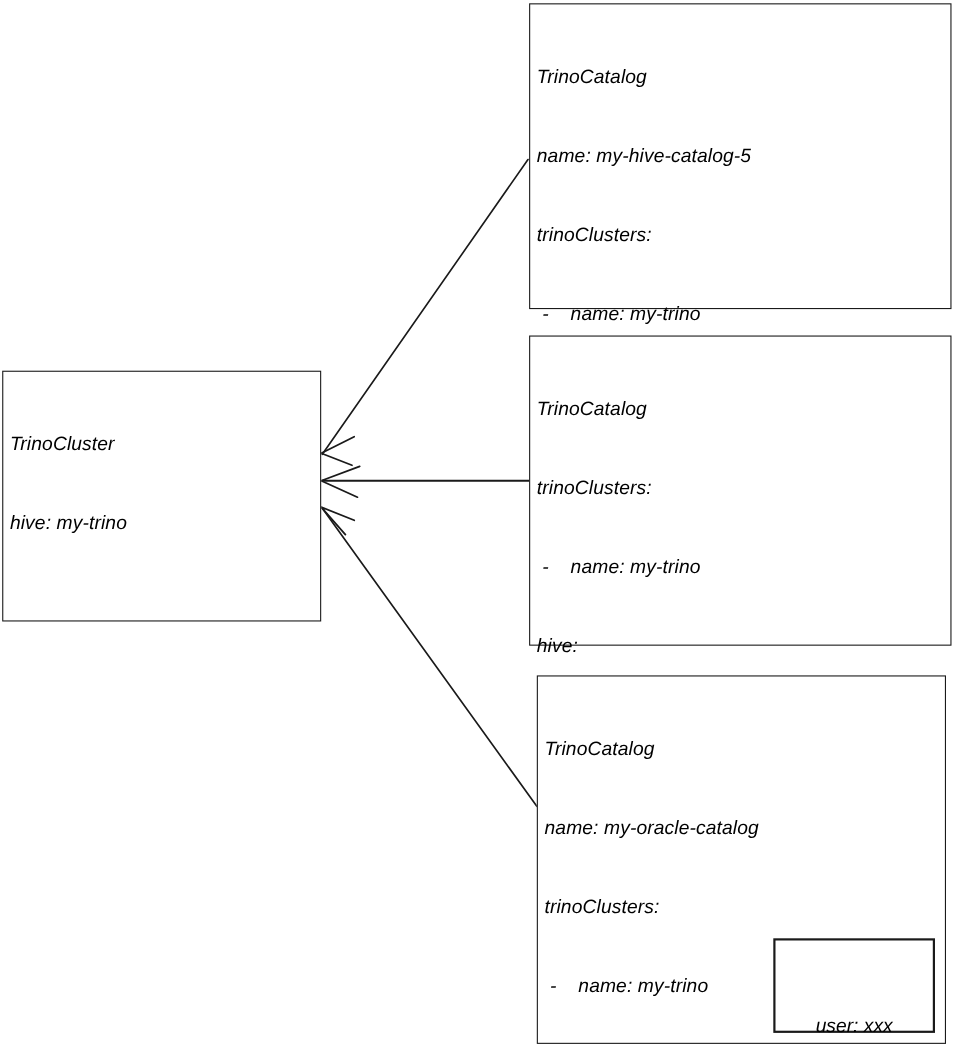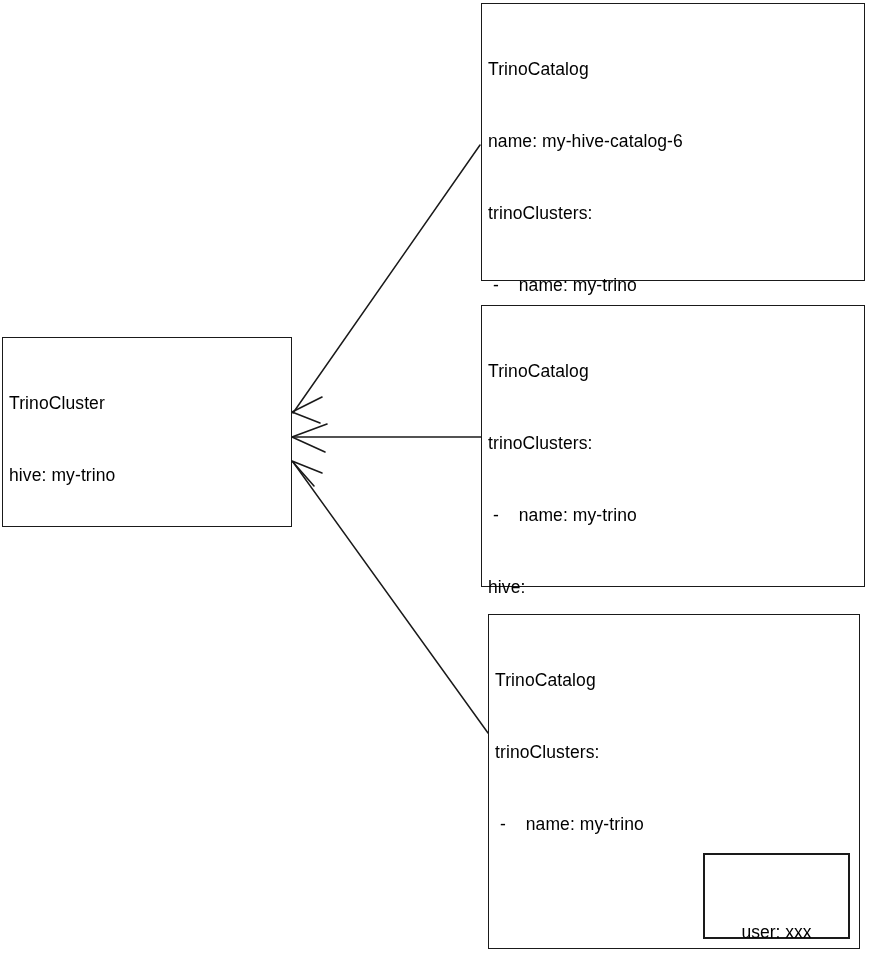--- a/index.html
+++ b/index.html
@@ -37,26 +37,27 @@
     position: absolute;
     left: 6px;
     top: 5px;
     font-size: 17.5px;
     line-height: 24px;
     white-space: pre;
     letter-spacing: 0.1px;
   }
   .line {
     white-space: pre;
+    font-style: italic;
   }
   #node-trino-cluster {
     left: 2px;
     top: 337px;
     width: 290px;
-    height: 190px;
+    height: 228px;
     padding-left: 39px;
   }
   #node-catalog-hive-1 {
     left: 481px;
     top: 3px;
     width: 384px;
     height: 278px;
   }
   #node-catalog-hive-2 {
     left: 481px;
@@ -113,21 +114,21 @@
   <div class="node" id="node-trino-cluster">
     <div class="node-text">
       <div class="line">TrinoCluster</div>
       <div class="line">hive: my-trino</div>
     </div>
   </div>
 
   <div class="node" id="node-catalog-hive-1">
     <div class="node-text">
       <div class="line">TrinoCatalog</div>
-      <div class="line">name: my-hive-catalog-6</div>
+      <div class="line">name: my-hive-catalog-5</div>
       <div class="line">trinoClusters:</div>
       <div class="line"> -    name: my-trino</div>
       <div class="line">hive:</div>
       <div class="line">   s3: # S3ConnnectionSpec</div>
       <div class="line">      inline:</div>
       <div class="line">         host: minio</div>
       <div class="line">   metastore: # whatever</div>
     </div>
   </div>
 
@@ -139,20 +140,21 @@
       <div class="line">hive:</div>
       <div class="line">   hdfs:</div>
       <div class="line">      # TBD</div>
       <div class="line">   metastore: # whatever</div>
     </div>
   </div>
 
   <div class="node" id="node-catalog-oracle">
     <div class="node-text">
       <div class="line">TrinoCatalog</div>
+      <div class="line">name: my-oracle-catalog</div>
       <div class="line">trinoClusters:</div>
       <div class="line"> -    name: my-trino</div>
       
       
       
     </div>
 
     <div class="node" id="node-secret" style="left:214px; top:238px;">
       <div class="secret-text">
         <div class="line">user: xxx</div>

